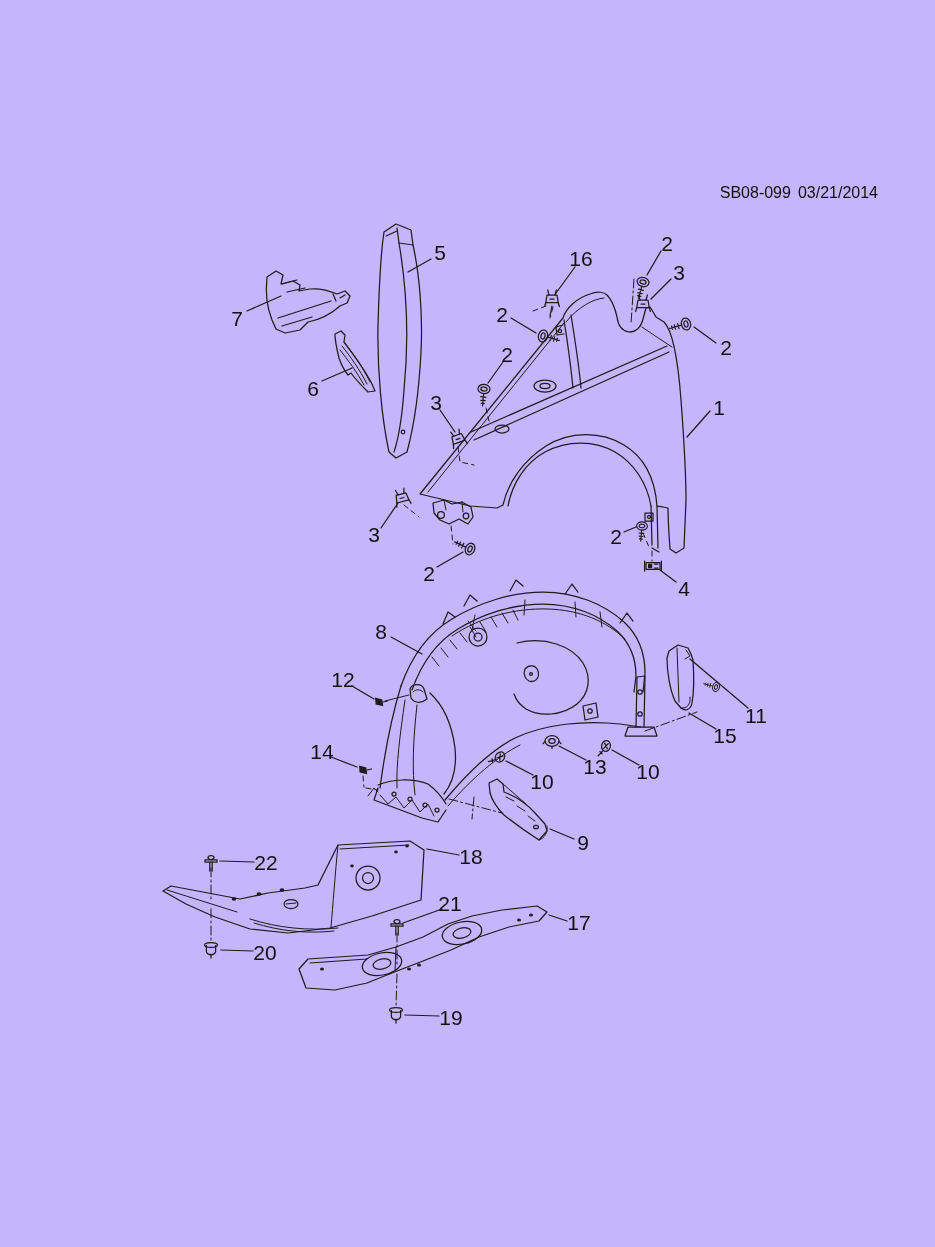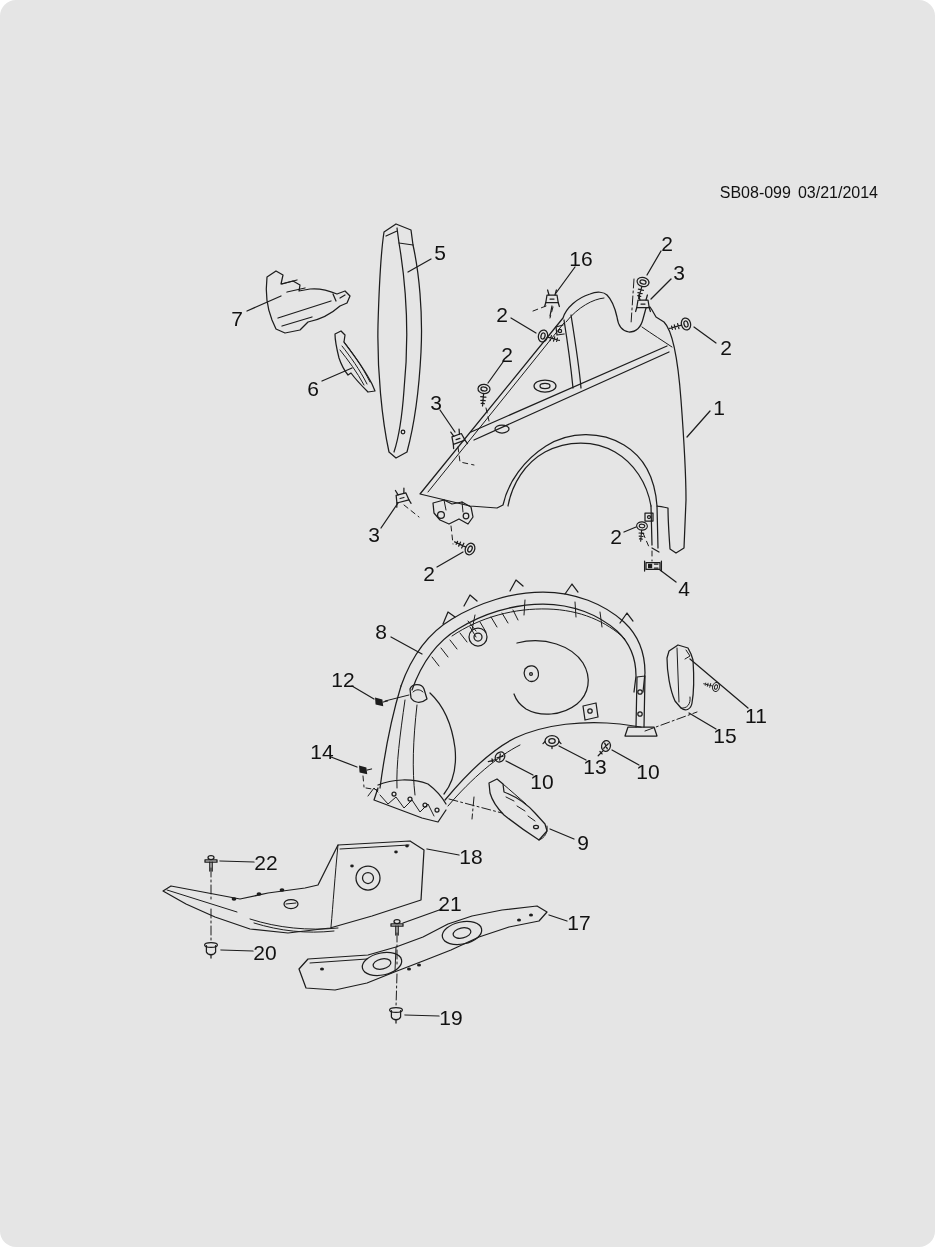--- a/index.html
+++ b/index.html
@@ -1,17 +1,17 @@
 <!DOCTYPE html>
 <html><head>
 <meta charset="utf-8">
 <style>
   html,body{margin:0;padding:0;background:#ffffff;}
-  .page{position:relative;width:935px;height:1247px;background:#e5e5e5;overflow:hidden;
-        font-family:"Liberation Sans", sans-serif;border-radius:16px;}
+  .page{position:relative;width:935px;height:1247px;background:#c4b5fd;overflow:hidden;
+        font-family:"Liberation Sans", sans-serif;}
   svg{position:absolute;inset:0;}
   .art path,.art line,.art circle,.art ellipse,.art polyline,.art polygon{
       stroke:#1d1d1d;stroke-width:1.25;fill:none;stroke-linejoin:round;stroke-linecap:round;}
   .art .dark{fill:#1d1d1d;stroke:none;}
   .art .cl{stroke-dasharray:9 3 2 3;stroke-width:1;}
   .art .dash{stroke-dasharray:5 4;stroke-width:1;}
   .art .thin{stroke-width:1;}
   .callout{font-family:"Liberation Sans", sans-serif;font-size:21px;fill:#111;
            text-anchor:middle;dominant-baseline:central;stroke:none;}
   .leader{stroke:#1d1d1d;stroke-width:1.1;}

